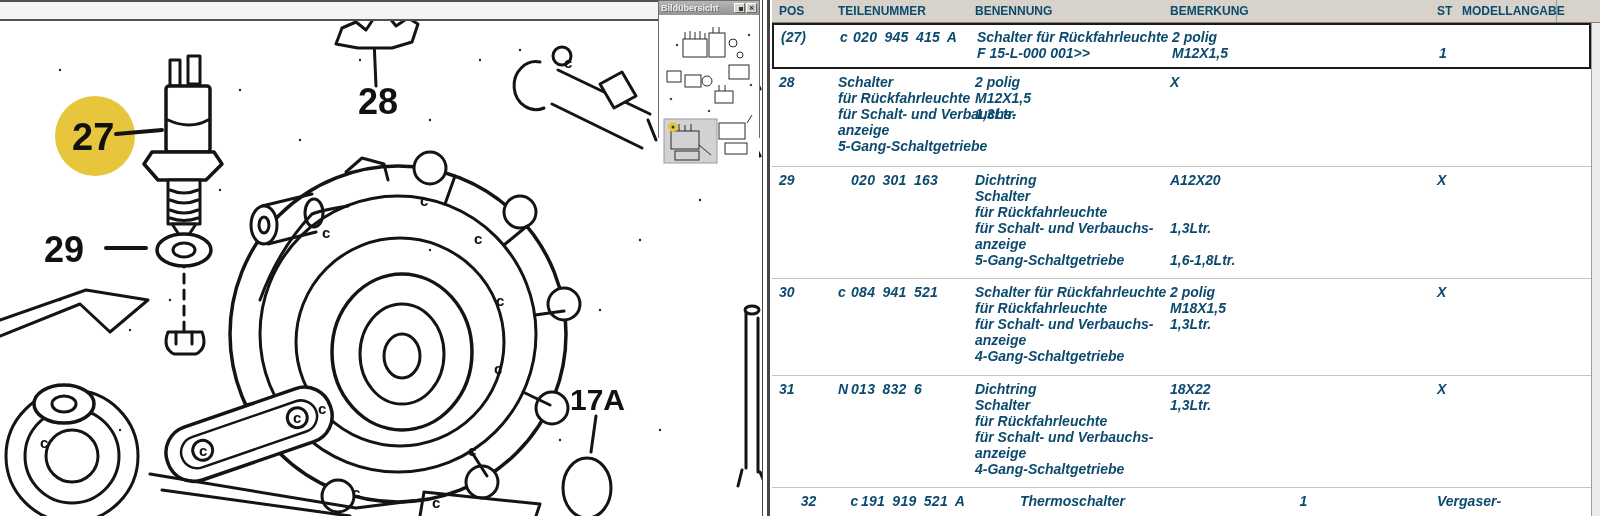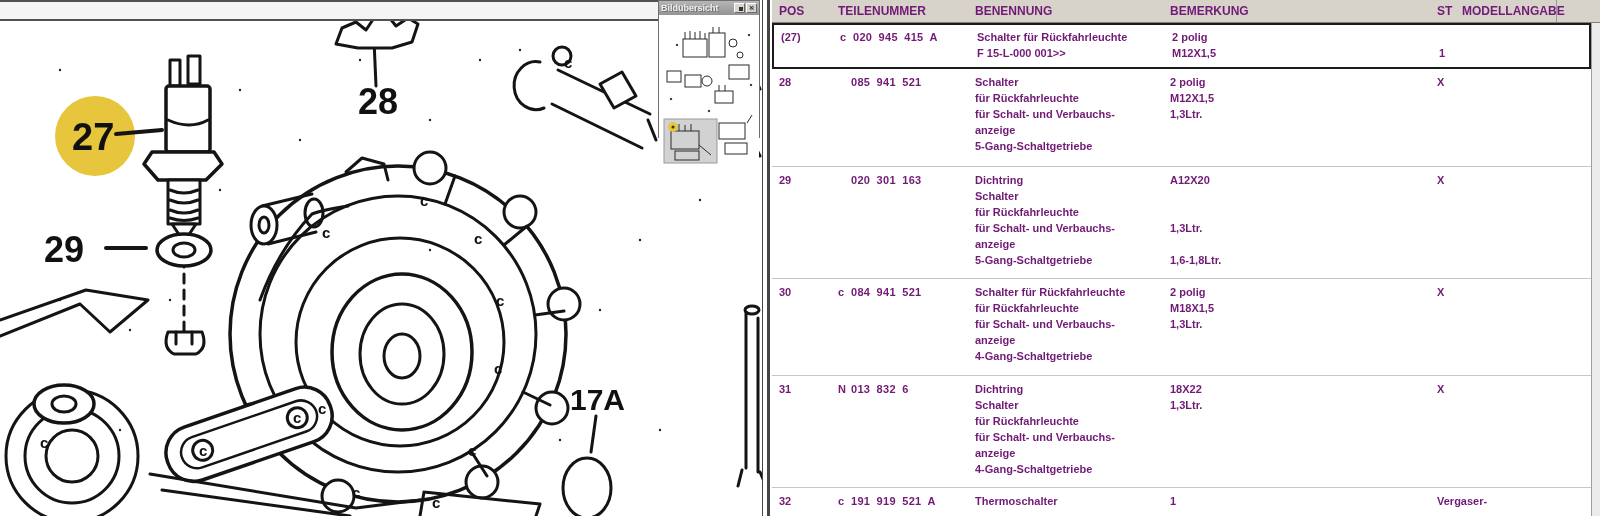--- a/index.html
+++ b/index.html
@@ -22,43 +22,43 @@
             font-size:9px;font-weight:bold;display:flex;align-items:center;padding:0 2px;
             text-shadow:1px 1px 0 #6f6f6f;}
   .ov-title .ttl{flex:1;white-space:nowrap;overflow:hidden;}
   .ov-btn{width:11px;height:10px;background:#d9d6cf;border:1px solid;
           border-color:#fff #6b6b6b #6b6b6b #fff;font-size:7px;line-height:8px;text-align:center;
           color:#222;box-sizing:border-box;margin-left:1px;position:relative;flex:none;}
   .dock-dot{position:absolute;right:1px;bottom:1px;width:4px;height:4px;background:#333;}
   .ov-body{position:relative;width:100%;height:152px;background:#fff;}
 
   
-  .table-panel{position:absolute;left:772px;top:0;right:0;height:100%;background:#fff;color:#701a75;}
+  .table-panel{position:absolute;left:772px;top:0;right:0;height:100%;background:#fff;color:#0c4a6e;}
   .thead{height:23px;background:#d7d3cb;border-bottom:1px solid #7e7e7e;display:grid;
          grid-template-columns:66px 137px 195px 267px 25px 94px 1fr;align-items:center;
          font-weight:bold;font-size:12px;box-sizing:border-box;}
   .hc{padding-left:0;}
   .hpos{padding-left:7px;}
   .hfill{border-left:1px solid #9a9a9a;height:100%;box-sizing:border-box;}
   .tbody{position:absolute;top:23px;left:0;right:9px;bottom:0;background:#fff;}
   .scroll-strip{position:absolute;top:23px;right:0;width:9px;bottom:0;background:#ececec;
                 border-left:1px solid #9f9f9f;box-sizing:border-box;}
   .trow{display:grid;grid-template-columns:66px 137px 195px 267px 25px 1fr;
-        box-sizing:border-box;overflow:hidden;font-size:11px;font-weight:bold;}
+        box-sizing:border-box;overflow:hidden;font-size:14px;font-weight:bold;font-style:italic;}
   .c{padding-top:5px;line-height:16px;white-space:pre;}
   .pos{padding-left:7px;}
   .pfx{display:inline-block;width:13px;}
   .pno{word-spacing:3px;letter-spacing:0.3px;margin-top:28px;}
   .r0{height:46px;border:2px solid #1b1b1b;}
   .r0 .c{padding-top:4px;}
   .r1{height:98px;}
   .r2{height:112px;}
   .r3{height:97px;}
   .r4{height:112px;}
-  .r5{height:27px;}
+  .r5{height:27px;text-align:center;}
   .r1,.r2,.r3,.r4{border-bottom:1px solid #c6c6c6;}
 
   svg text{font-family:"Liberation Sans","DejaVu Sans",sans-serif;}
 </style>
 </head>
 <body>
 
 <div id="app">
 
   <div class="drawing-panel">
@@ -273,21 +273,20 @@
 F 15-L-000 001&gt;&gt;</div>
         <div class="c bem">2 polig
 M12X1,5</div>
         <div class="c st">
 1</div>
         <div class="c mod"></div>
       </div>
 
       <div class="trow r1">
         <div class="c pos">28</div>
-        <div class="c tn"><span class="pfx"></span><span class="pno">085 941 521</span></div>
         <div class="c ben">Schalter
 für Rückfahrleuchte
 für Schalt- und Verbauchs-
 anzeige
 5-Gang-Schaltgetriebe</div>
         <div class="c bem">2 polig
 M12X1,5
 1,3Ltr.</div>
         <div class="c st">X</div>
         <div class="c mod"></div>

